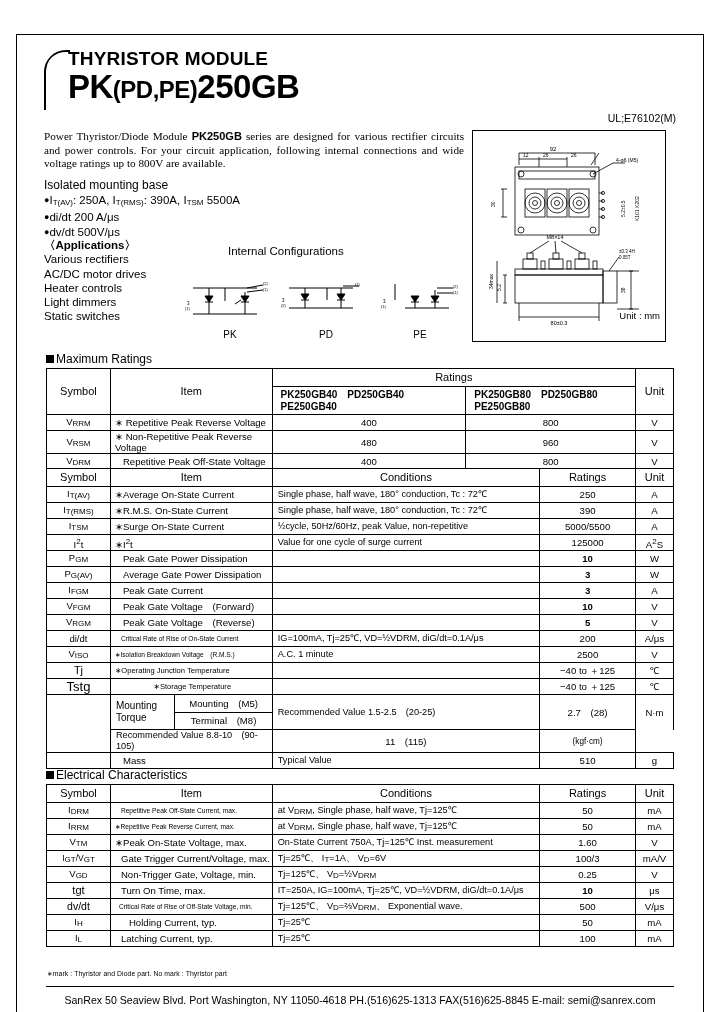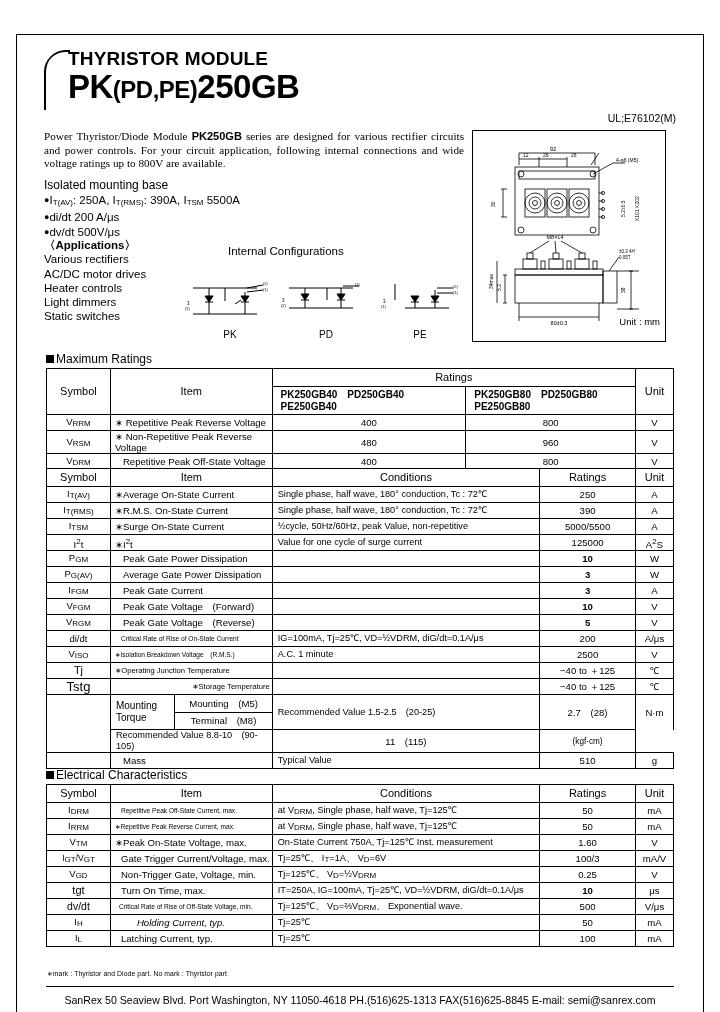--- a/index.html
+++ b/index.html
@@ -139,21 +139,21 @@
   .drawbox {
     position: absolute;
     left: 472px; top: 110px;
     width: 194px; height: 212px;
     border: 1px solid #000;
     box-sizing: border-box;
     background: #fff;
   }
   .unit-mm {
     position: absolute;
-    right: 5px; bottom: 14px;
+    right: 5px; bottom: 20px;
     font-size: 9.5px;
   }
 
   
   .sec-head {
     position: absolute;
     left: 46px;
     font-size: 12px;
     font-weight: normal;
   }
@@ -595,21 +595,21 @@
       </tr>
       <tr>
         <td class="sym" style="font-size:11px;">Tj</td>
         <td class="tiny" style="text-align:left;padding-left:4px;">∗<span>Operating Junction Temperature</span></td>
         <td class="cond"></td>
         <td>−40 to ＋125</td>
         <td>℃</td>
       </tr>
       <tr>
         <td class="sym" style="font-size:13px;">Tstg</td>
-        <td class="tiny" style="text-align:right;padding-left:4px;">∗<span>Storage Temperature</span></td>
+        <td class="tiny" style="text-align:center;padding-left:4px;">∗<span>Storage Temperature</span></td>
         <td class="cond"></td>
         <td>−40 to ＋125</td>
         <td>℃</td>
       </tr>
 
       <tr>
         <td rowspan="2"></td>
         <td style="padding:0;">
           <table style="position:static;width:100%;border-collapse:collapse;border:0;">
             <tbody>
@@ -710,21 +710,21 @@
       </tr>
       <tr>
         <td class="sym" style="font-size:10.5px;">dv/dt</td>
         <td class="xtiny" style="text-align:left;padding-left:8px;">Critical Rate of Rise of Off-State Voltage, min.</td>
         <td class="cond">Tj=125℃、 V<span class="sub">D</span>=⅔V<span class="sub">DRM</span>、 Exponential wave.</td>
         <td>500</td>
         <td>V/μs</td>
       </tr>
       <tr>
         <td class="sym">I<span class="sub">H</span></td>
-        <td class="item" style="padding-left:26px;font-style:italic;">Holding Current, typ.</td>
+        <td class="item" style="padding-left:18px;">Holding Current, typ.</td>
         <td class="cond">Tj=25℃</td>
         <td>50</td>
         <td>mA</td>
       </tr>
       <tr>
         <td class="sym">I<span class="sub">L</span></td>
         <td class="item" style="padding-left:10px;">Latching Current, typ.</td>
         <td class="cond">Tj=25℃</td>
         <td>100</td>
         <td>mA</td>

